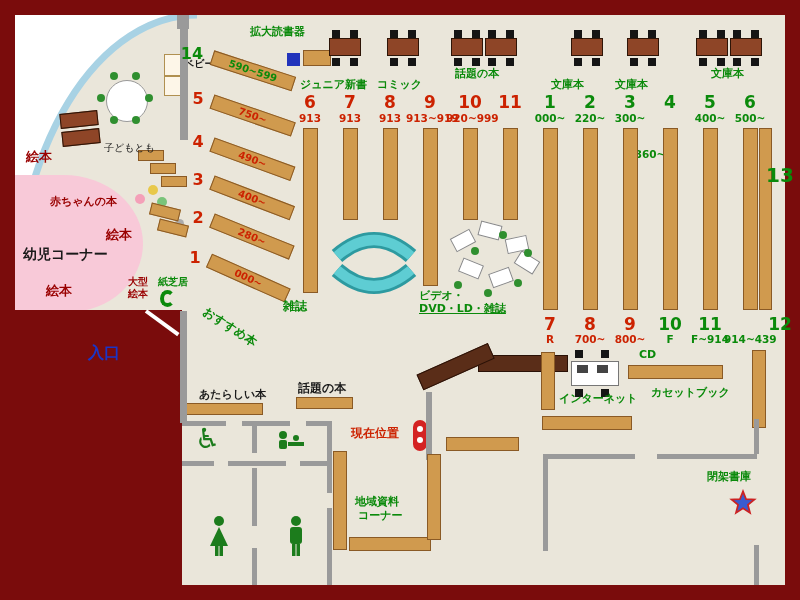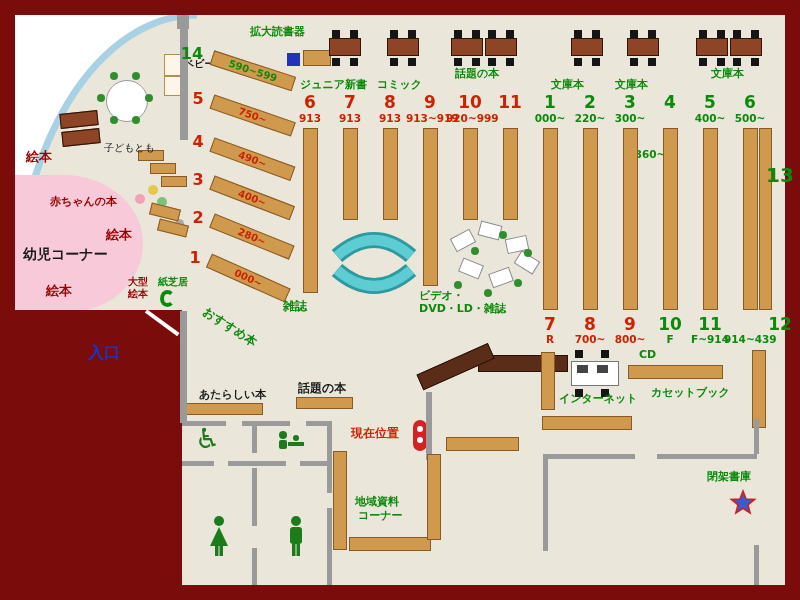--- a/index.html
+++ b/index.html
@@ -243,21 +243,21 @@
   <div class="carrel" style="left:516px;top:255px;transform:rotate(32deg);"></div>
   <div class="gdot" style="left:471px;top:247px;"></div>
   <div class="gdot" style="left:499px;top:231px;"></div>
   <div class="gdot" style="left:524px;top:249px;"></div>
   <div class="gdot" style="left:454px;top:281px;"></div>
   <div class="gdot" style="left:484px;top:289px;"></div>
   <div class="gdot" style="left:514px;top:279px;"></div>
 
   <div class="lbl green" style="left:283px;top:300px;font-size:12px;">雑誌</div>
   <div class="lbl green" style="left:419px;top:290px;font-size:11px;">ビデオ・</div>
-  <div class="lbl green" style="left:419px;top:303px;font-size:11px;">DVD・LD・雑誌</div>
+  <div class="lbl green" style="left:419px;top:303px;font-size:11px;text-decoration:underline;">DVD・LD・雑誌</div>
 
   <div class="counter" style="left:478px;top:355px;width:90px;height:17px;"></div>
   <div class="counter" style="left:420px;top:374px;width:78px;height:17px;transform:rotate(-24deg);transform-origin:left center;"></div>
 
   <div class="abs" style="left:571px;top:361px;width:48px;height:25px;background:#fff;border:1px solid #777;box-sizing:border-box;"></div>
   <div class="abs" style="left:577px;top:365px;width:11px;height:8px;background:#444;"></div>
   <div class="abs" style="left:597px;top:365px;width:11px;height:8px;background:#444;"></div>
   <div class="chair" style="left:575px;top:350px;"></div>
   <div class="chair" style="left:601px;top:350px;"></div>
   <div class="chair" style="left:575px;top:389px;"></div>

